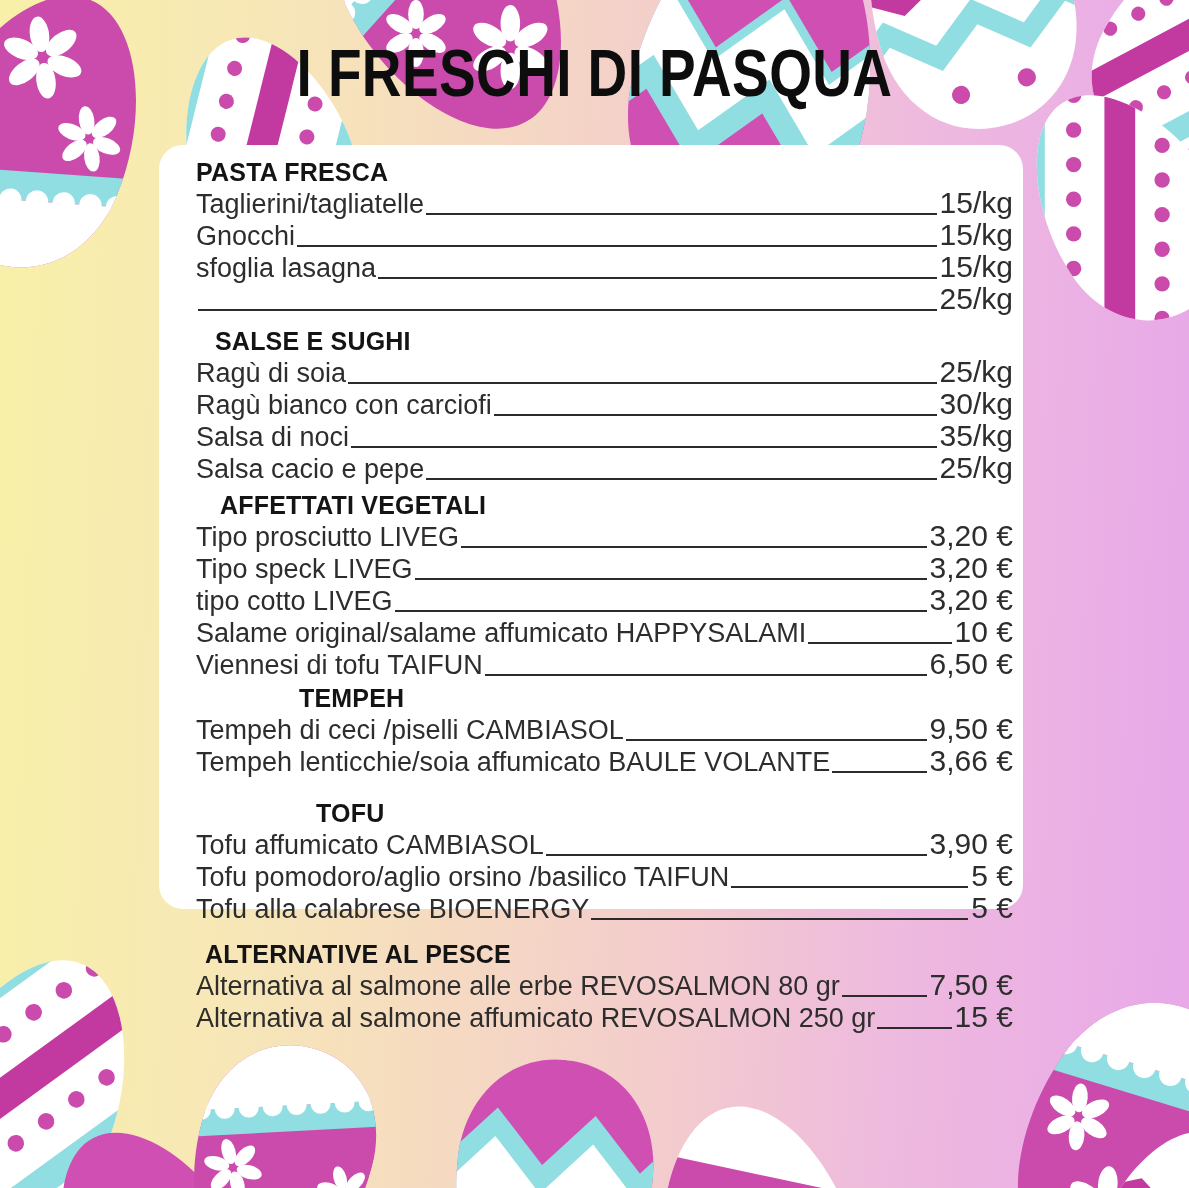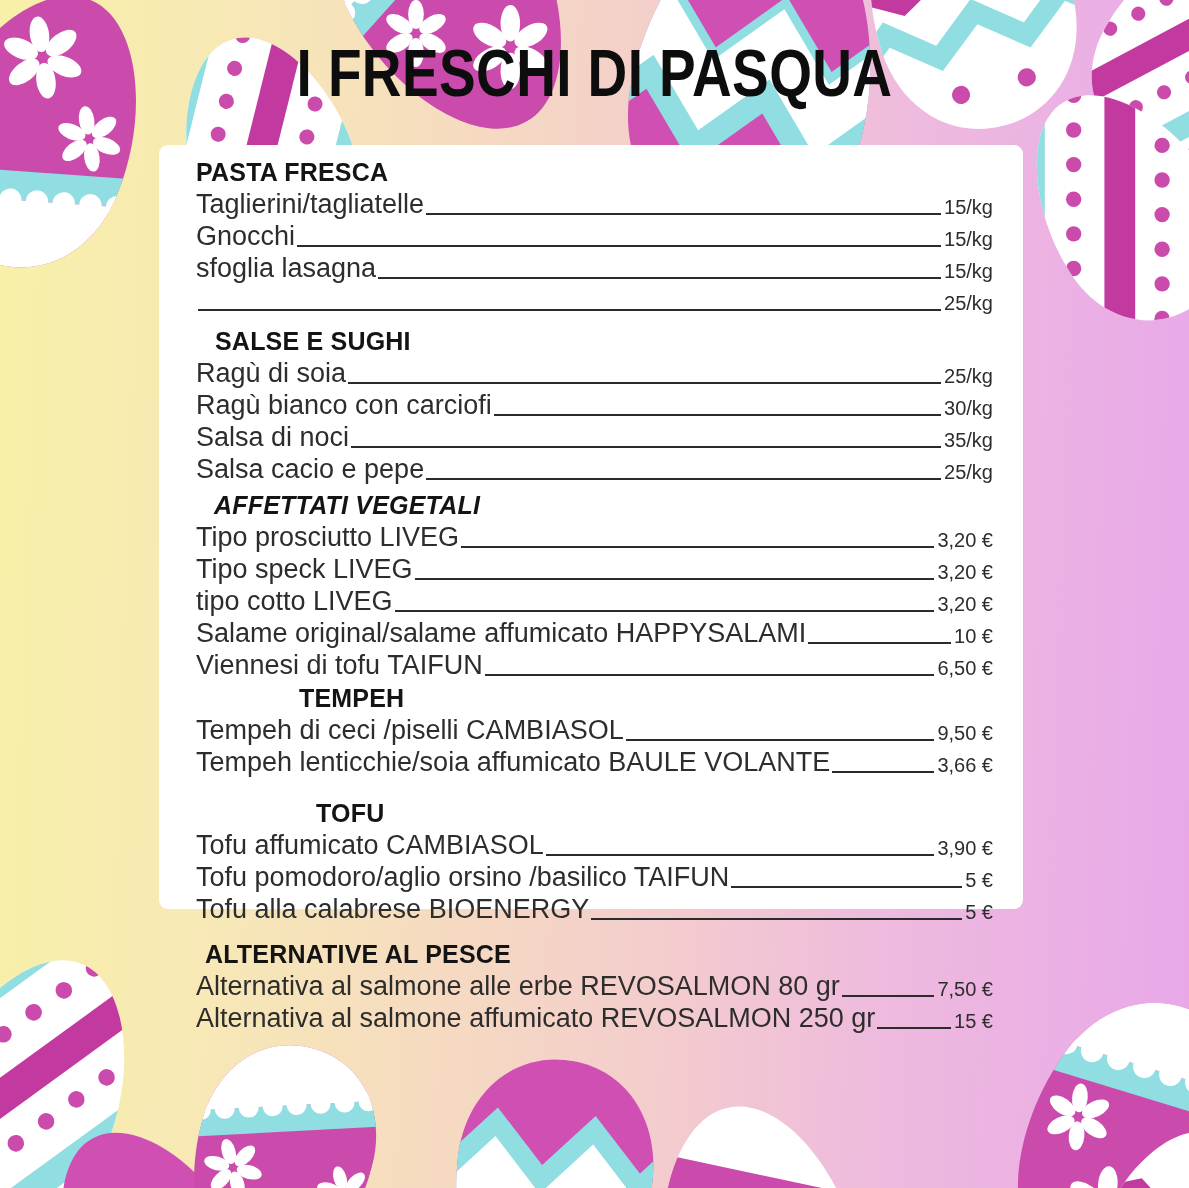--- a/index.html
+++ b/index.html
@@ -9,33 +9,33 @@
     background:linear-gradient(92deg,#f8f0a8 0%,#f7e8b6 20%,#f5d8c3 42%,#f3cbce 58%,#eebade 75%,#e8a8e9 100%);
   }
   .egg{position:absolute;transform-origin:50% 50%;}
   .title{
     position:absolute;left:0;right:0;top:34px;margin:0;text-align:center;
     font-size:67px;font-weight:bold;color:#0d0d0d;letter-spacing:.5px;
     transform:scaleX(.82);transform-origin:50% 50%;white-space:nowrap;z-index:3;
   }
   .panel{
     position:absolute;left:159px;top:145px;width:864px;height:764px;
-    background:#ffffff;border-radius:9px;box-sizing:border-box;
-    padding:9px 30px 0 37px;z-index:2;
+    background:#ffffff;border-radius:24px;box-sizing:border-box;
+    padding:9px 10px 0 37px;z-index:2;
   }
   .menu-section{margin:0;}
   .section-title{
     margin:0;height:33px;display:flex;align-items:flex-end;
     font-size:25px;font-weight:bold;color:#141414;letter-spacing:.2px;
     transform-origin:left bottom;
   }
   .menu-row{height:32px;display:flex;align-items:flex-end;color:#2d2d2d;}
   .item-label{font-size:27px;line-height:1.08;white-space:nowrap;}
   .item-line{flex:1;border-bottom:2px solid #2b2b2b;margin:0 3px 4px 2px;min-width:18px;}
-  .item-price{font-size:20px;line-height:1.08;white-space:nowrap;}
+  .item-price{font-size:30px;line-height:1.08;white-space:nowrap;}
 </style>
 </head>
 <body>
 
 <div class="canvas">
 
   <svg width="0" height="0" style="position:absolute" aria-hidden="true">
     <defs>
       <path id="eggPath" d="M50 2 C74 2 94 40 94 78 C94 108 75 128 50 128 C25 128 6 108 6 78 C6 40 26 2 50 2 Z"></path>
       <clipPath id="eggClip">
@@ -236,21 +236,21 @@
     <span class="item-line"></span>
     <span class="item-price">35/kg</span>
   </div>
           <div class="menu-row">
     <span class="item-label">Salsa cacio e pepe</span>
     <span class="item-line"></span>
     <span class="item-price">25/kg</span>
   </div>
         </section>
         <section class="menu-section" style="margin-top: 3px;">
-    <h2 class="section-title" style="margin-left: 18px; font-style: italic;">AFFETTATI VEGETALI</h2>
+    <h2 class="section-title" style="margin-left: 24px;">AFFETTATI VEGETALI</h2>
   <div class="menu-row">
     <span class="item-label">Tipo prosciutto LIVEG</span>
     <span class="item-line"></span>
     <span class="item-price">3,20 €</span>
   </div>
           <div class="menu-row">
     <span class="item-label">Tipo speck LIVEG</span>
     <span class="item-line"></span>
     <span class="item-price">3,20 €</span>
   </div>

